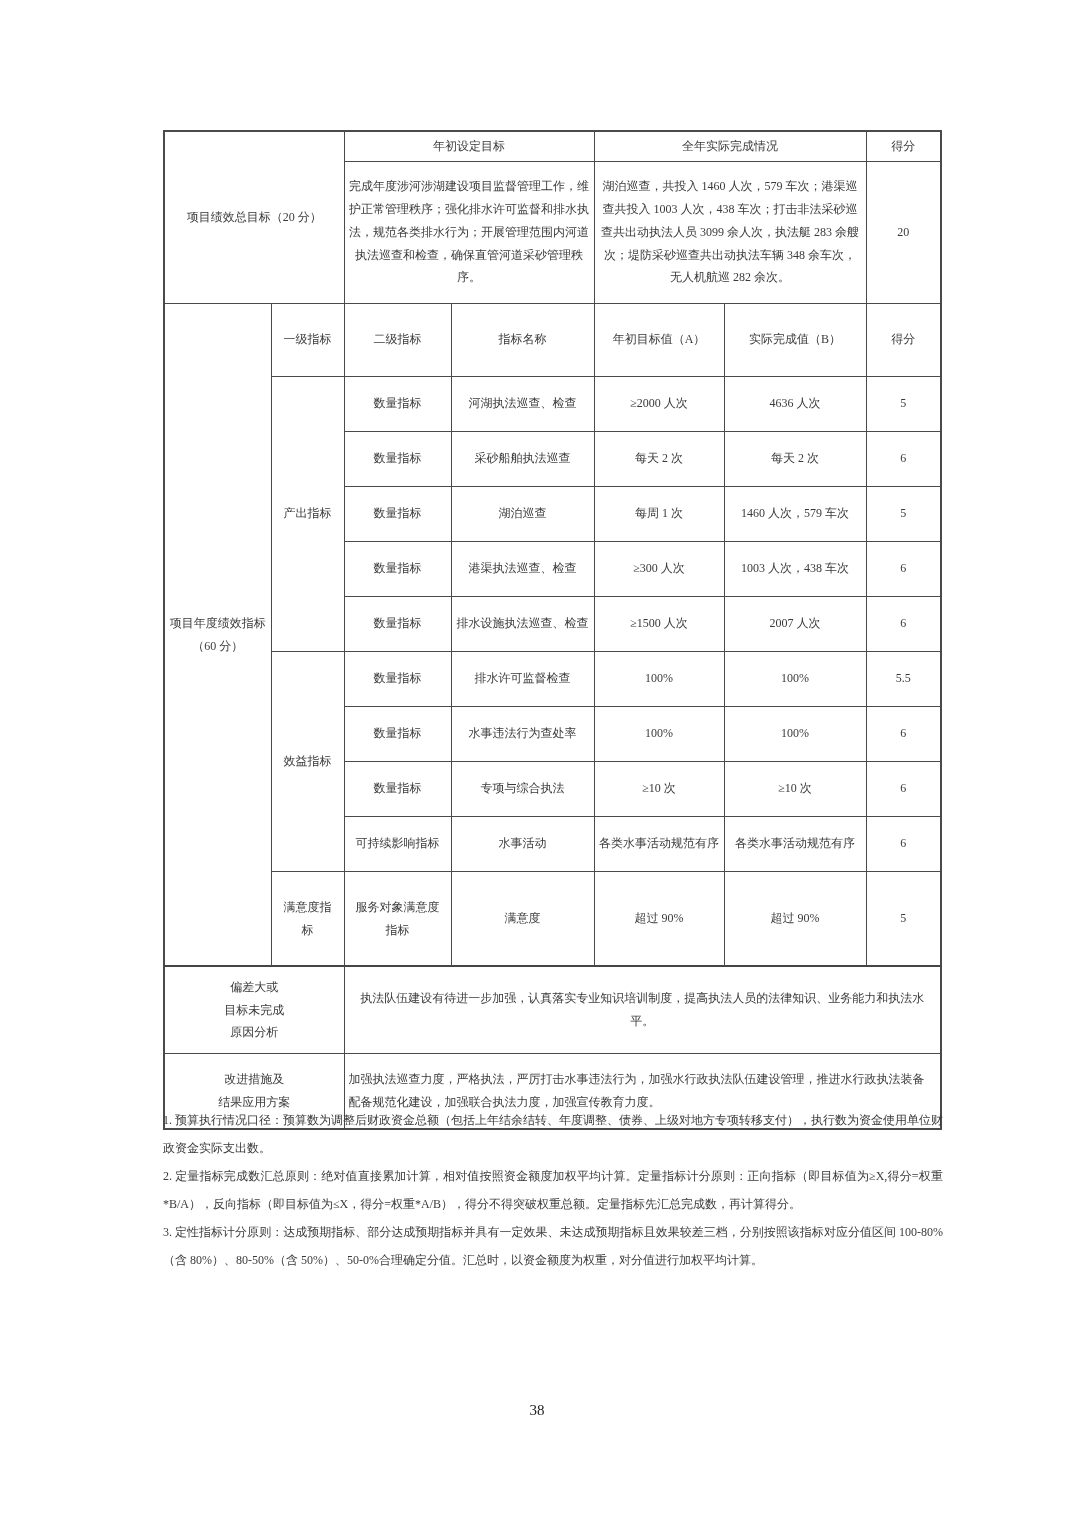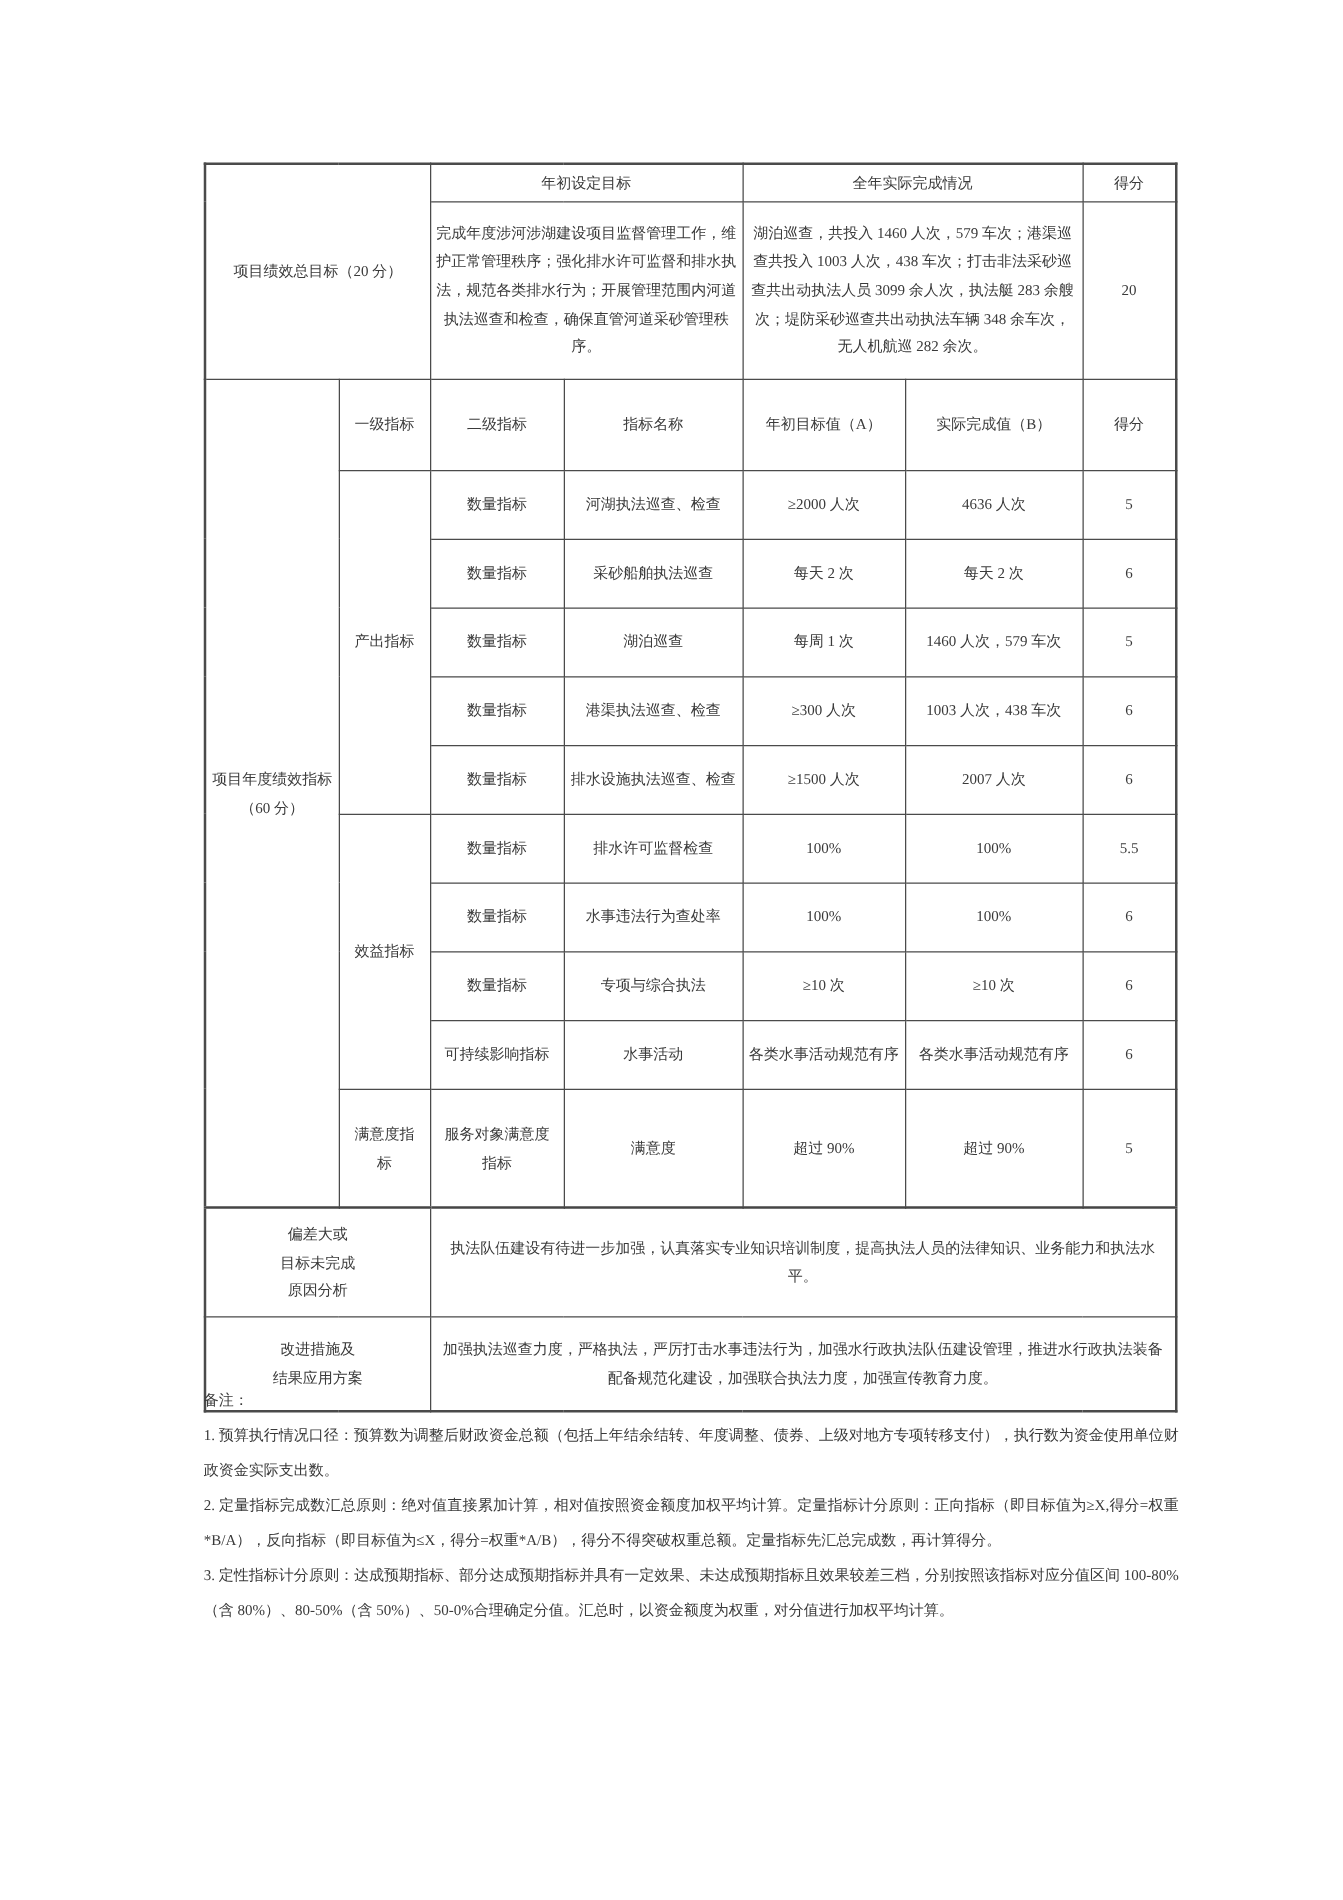--- a/index.html
+++ b/index.html
@@ -188,26 +188,26 @@
     <tr style="height:87px" class="thick-top">
       <td colspan="2" class="wrap">偏差大或
 目标未完成
 原因分析</td>
       <td colspan="5" class="para-single">执法队伍建设有待进一步加强，认真落实专业知识培训制度，提高执法人员的法律知识、业务能力和执法水平。</td>
     </tr>
 
     <tr style="height:76px">
       <td colspan="2" class="wrap">改进措施及
 结果应用方案</td>
-      <td colspan="5" class="para" style="text-align:center">加强执法巡查力度，严格执法，严厉打击水事违法行为，加强水行政执法队伍建设管理，推进水行政执法装备配备规范化建设，加强联合执法力度，加强宣传教育力度。</td>
+      <td colspan="5" class="para" style="text-align:left">加强执法巡查力度，严格执法，严厉打击水事违法行为，加强水行政执法队伍建设管理，推进水行政执法装备配备规范化建设，加强联合执法力度，加强宣传教育力度。</td>
     </tr>
   </tbody>
     </table>
 
   <div class="notes">
-    <p>备注：</p>
     <p>1. 预算执行情况口径：预算数为调整后财政资金总额（包括上年结余结转、年度调整、债券、上级对地方专项转移支付），执行数为资金使用单位财政资金实际支出数。</p>
     <p>2. 定量指标完成数汇总原则：绝对值直接累加计算，相对值按照资金额度加权平均计算。定量指标计分原则：正向指标（即目标值为≥X,得分=权重*B/A），反向指标（即目标值为≤X，得分=权重*A/B），得分不得突破权重总额。定量指标先汇总完成数，再计算得分。</p>
     <p>3. 定性指标计分原则：达成预期指标、部分达成预期指标并具有一定效果、未达成预期指标且效果较差三档，分别按照该指标对应分值区间 100-80%（含 80%）、80-50%（含 50%）、50-0%合理确定分值。汇总时，以资金额度为权重，对分值进行加权平均计算。</p>
   </div>
 
+  <div class="page-number">38</div>
 
 </div>
 
 </body></html>

